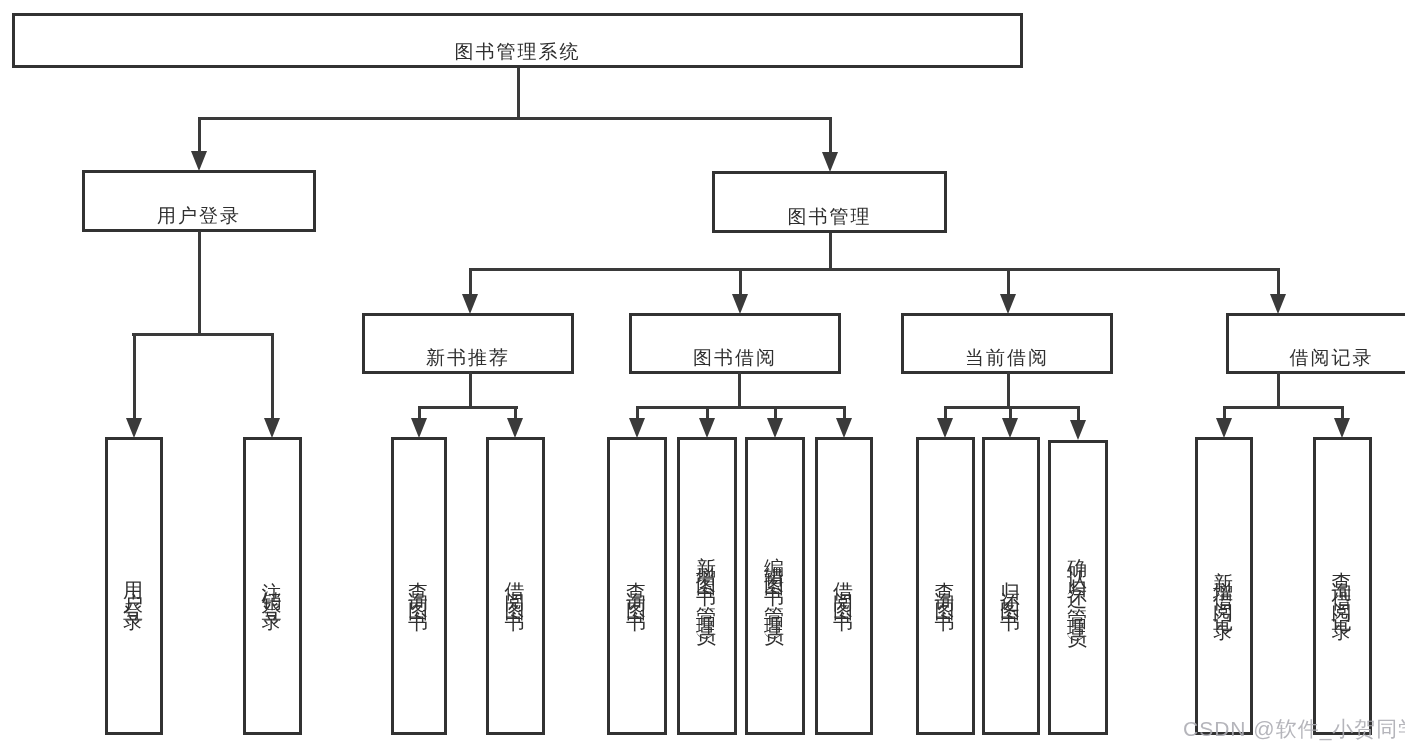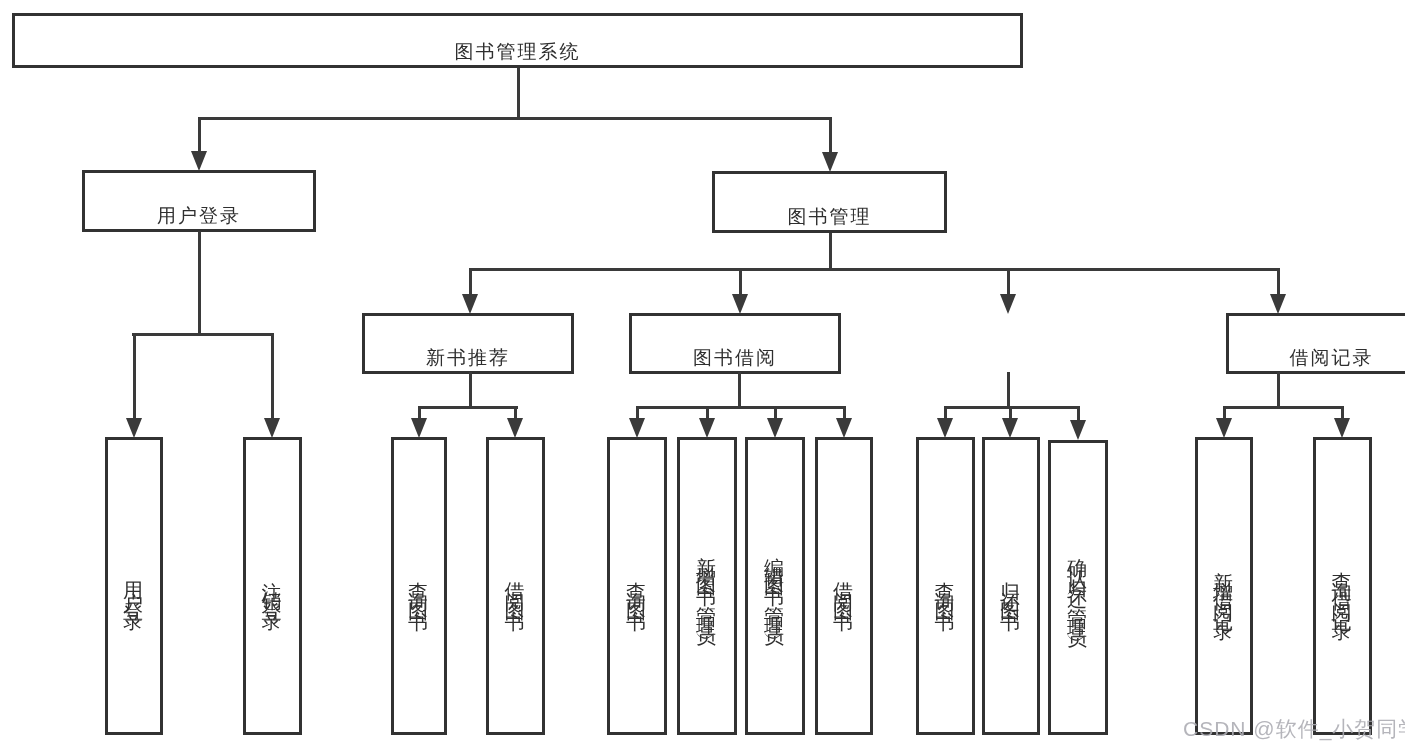--- a/index.html
+++ b/index.html
@@ -45,20 +45,23 @@
   </div>
   <div class="box hbox" style="left:712px;top:171px;width:235px;height:62px;">
     <span>图书管理</span>
   </div>
 
   <div class="box hbox" style="left:629px;top:313px;width:212px;height:61px;">
     <span>图书借阅</span>
   </div>
   <div class="box hbox" style="left:362px;top:313px;width:212px;height:61px;">
     <span>新书推荐</span>
+  </div>
+  <div class="box hbox" style="left:901px;top:313px;width:212px;height:61px;">
+    <span>当前借阅</span>
   </div>
   <div class="box hbox" style="left:1226px;top:313px;width:211px;height:61px;">
     <span>借阅记录</span>
   </div>
 
   <div class="box vbox" style="left:105px;top:437px;width:58px;height:298px;">
     <span class="vtext">用户登录</span>
   </div>
   <div class="box vbox" style="left:243px;top:437px;width:59px;height:298px;">
     <span class="vtext">注销登录</span>

